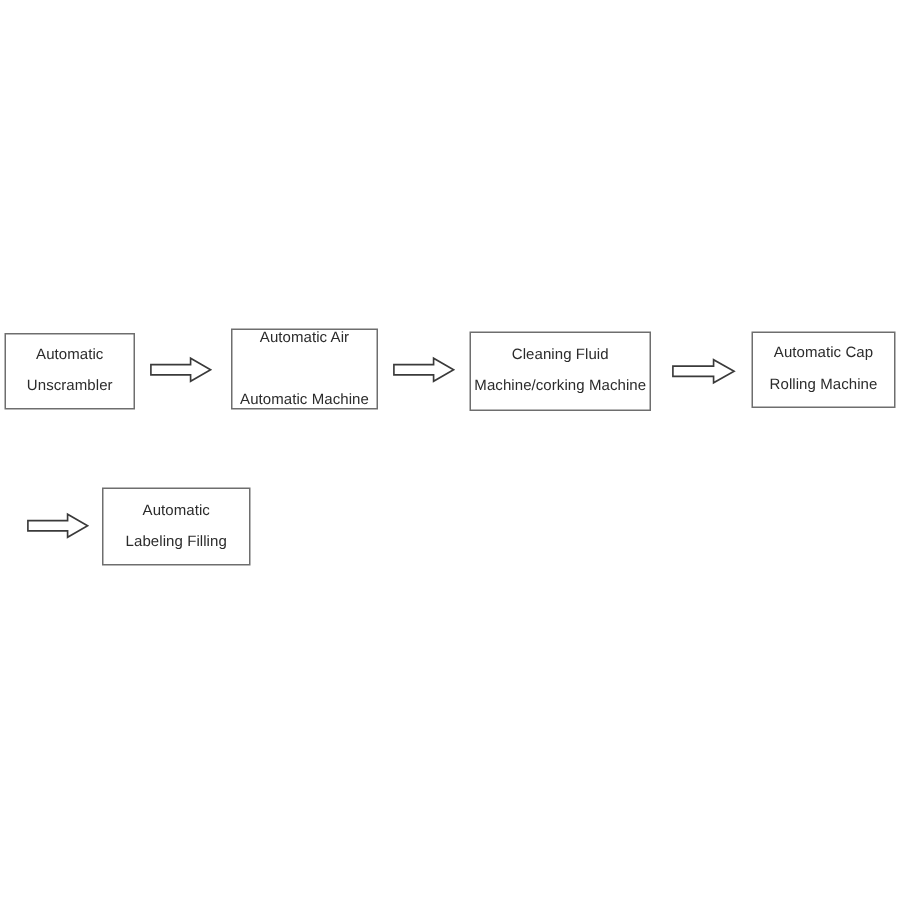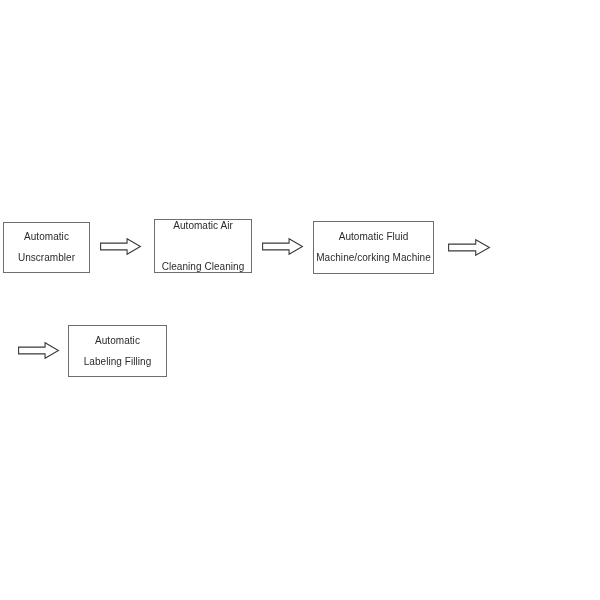--- a/index.html
+++ b/index.html
@@ -61,25 +61,29 @@
 </head>
 <body>
 
 <div id="diagram-canvas">
     <div class="process-box" style="left: 3px; top: 222px; width: 87px; height: 51px; border-color: rgb(110, 110, 110); color: rgb(43, 43, 43);">
       <span class="line first">Automatic</span>
       <span class="line second">Unscrambler</span>
     </div>
     <div class="process-box" style="left: 154px; top: 219px; width: 98px; height: 54px; border-color: rgb(110, 110, 110); color: rgb(43, 43, 43); gap: 20px;">
       <span class="line first">Automatic Air</span>
-      <span class="line second">Cleaning Cleaning</span>
+      <span class="line second">Automatic Machine</span>
     </div>
     <div class="process-box" style="left: 313px; top: 221px; width: 121px; height: 53px; border-color: rgb(110, 110, 110); color: rgb(43, 43, 43);">
-      <span class="line first">Automatic Fluid</span>
+      <span class="line first">Cleaning Fluid</span>
       <span class="line second">Machine/corking Machine</span>
+    </div>
+    <div class="process-box" style="left: 501px; top: 221px; width: 96px; height: 51px; border-color: rgb(110, 110, 110); color: rgb(43, 43, 43);">
+      <span class="line first">Automatic Cap</span>
+      <span class="line second">Rolling Machine</span>
     </div>
     <div class="process-box" style="left: 68px; top: 325px; width: 99px; height: 52px; border-color: rgb(110, 110, 110); color: rgb(43, 43, 43);">
       <span class="line first">Automatic</span>
       <span class="line second">Labeling Filling</span>
     </div>
     <div class="flow-arrow" style="left: 100px; top: 238px; width: 41px; height: 17px;">
       <svg width="41" height="17" viewBox="0 0 41 17">
         <polygon points="0.60,5.10 27.06,5.10 27.06,0.80 40.40,8.50 27.06,16.20 27.06,11.90 0.60,11.90" fill="#ffffff" stroke="#3a3a3a" stroke-width="1.1" stroke-linejoin="miter"></polygon>
       </svg>
     </div>

